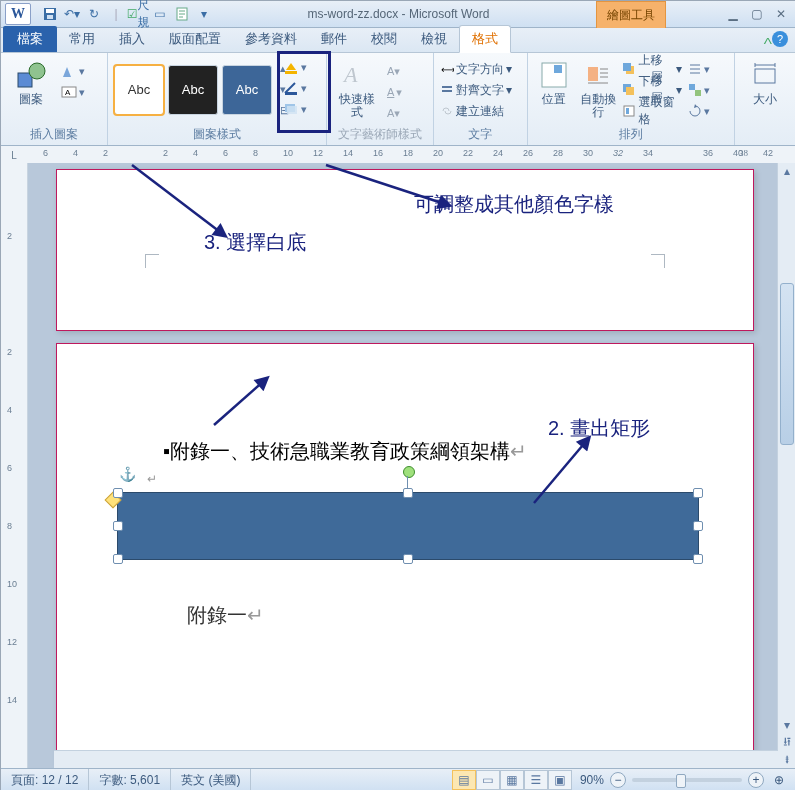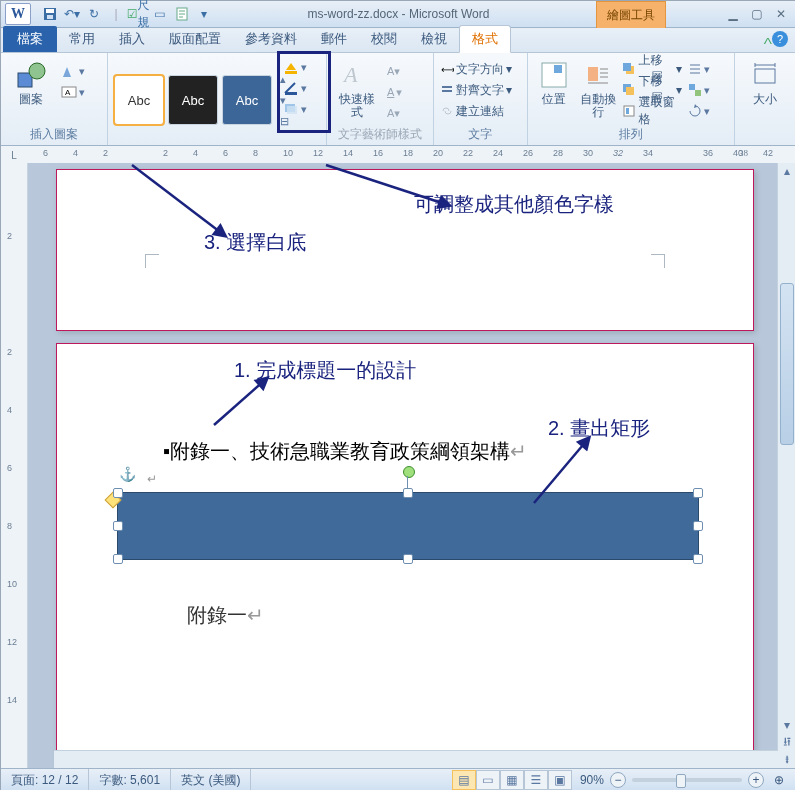--- a/index.html
+++ b/index.html
@@ -163,20 +163,21 @@
       <div class="group-body" style="align-items:center">
         <div class="style-sw a sel">Abc</div>
         <div class="style-sw b">Abc</div>
         <div class="style-sw c">Abc</div>
         <div class="stackbtns" style="margin-left:2px">
           <div class="sb">▴</div>
           <div class="sb">▾</div>
           <div class="sb">⊟</div>
         </div>
       </div>
+      <div class="group-label">圖案樣式</div>
     </div>
 
     <div class="group" style="width:102px;position:relative">
       <div class="box-annot" style="left:-50px;top:-2px;width:48px;height:76px"></div>
       <div class="group-body">
         <div class="stackbtns" style="position:absolute;left:-46px;top:4px">
           <div class="sb"><svg width="16" height="14">
                 <path d="M3 10L8 3l5 7z" fill="#f4b400"></path>
                 <rect x="2" y="11" width="12" height="3" fill="#f4b400"></rect>
               </svg>▾</div>
@@ -381,21 +382,20 @@
             </marker>
           </defs>
           <line x1="130" y1="42" x2="8" y2="2" stroke="#1a237e" stroke-width="2.5" marker-start="url(#ah1)"></line>
         </svg>
 
       <div class="callout" style="left:176px;top:66px">3. 選擇白底</div>
       <svg class="arrow-line" style="left:96px;top:0;width:110px;height:80px">
           <line x1="100" y1="72" x2="8" y2="2" stroke="#1a237e" stroke-width="2.5" marker-start="url(#ah1)"></line>
         </svg>
 
-      <div class="callout" style="left:206px;top:194px">1. 完成標題一的設計</div>
       <svg class="arrow-line" style="left:180px;top:210px;width:70px;height:60px">
           <line x1="58" y1="6" x2="6" y2="52" stroke="#1a237e" stroke-width="2.5" marker-start="url(#ah1)"></line>
         </svg>
 
       <div class="callout" style="left:520px;top:252px">2. 畫出矩形</div>
       <svg class="arrow-line" style="left:500px;top:270px;width:80px;height:80px">
           <line x1="60" y1="6" x2="6" y2="70" stroke="#1a237e" stroke-width="2.5" marker-start="url(#ah1)"></line>
         </svg>
 
       <div class="scroll-v">

